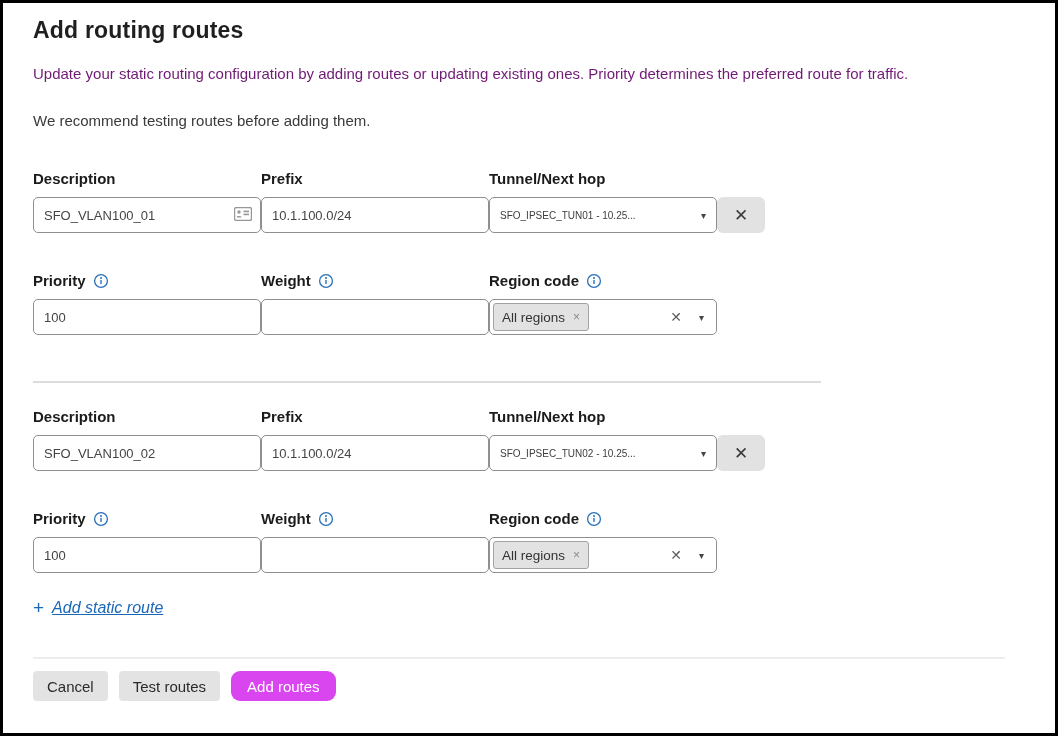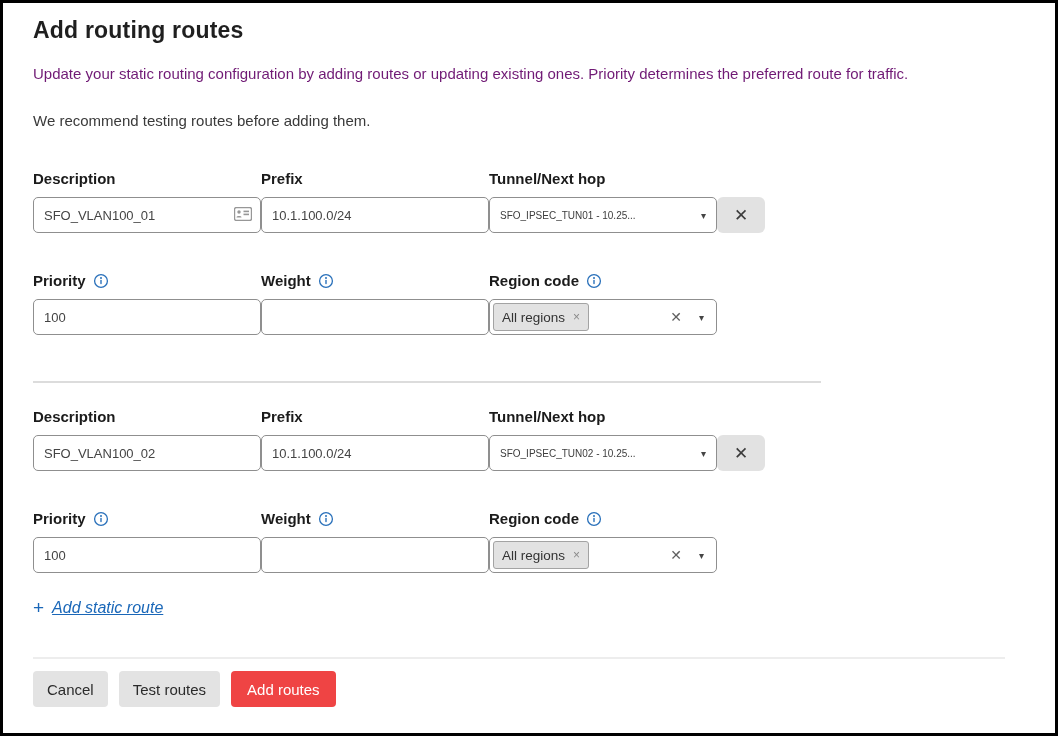--- a/index.html
+++ b/index.html
@@ -47,23 +47,23 @@
   .chip-x { font-size: 12px; color: #8a8a8a; cursor: pointer; }
   .ms-clear { margin-left: auto; font-size: 14px; color: #5f5f5f; cursor: pointer; }
   .ms-caret { margin-left: 17px; font-size: 10px; color: #454545; cursor: pointer; }
   .divider { margin-top: 46px; width: 788px; border-top: 2px solid #dcdcdc; }
   .route-2 { margin-top: 24px; }
   .add-link-row { margin-top: 24px; display: flex; align-items: center; gap: 8px; }
   .plus { color: #1a67b8; font-size: 19px; font-weight: 400; }
   .add-link { color: #1a67b8; font-size: 16px; text-decoration: underline; cursor: pointer; font-style: italic; }
   .footer-divider { margin: 38px 0 0 30px; width: 972px; border-top: 2px solid #ededed; }
   .footer { margin-top: 12px; padding-left: 30px; display: flex; gap: 11px; }
-  .btn { height: 36px; border: none; border-radius: 4px; font-family: "Liberation Sans", sans-serif; font-size: 15px; cursor: pointer; }
+  .btn { height: 30px; border: none; border-radius: 4px; font-family: "Liberation Sans", sans-serif; font-size: 15px; cursor: pointer; }
   .btn-gray { background: #e3e3e3; color: #2b2b2b; padding: 0 14px; }
-  .btn-blue { background: #ef4444; color: #fff; padding: 0 16px; }
+  .btn-blue { background: #d946ef; color: #fff; padding: 0 16px; border-radius: 9px; }
   .info-svg { display: block; }
 </style>
 </head>
 <body>
 
 <div class="frame">
   <div class="content">
     <h1 class="title">Add routing routes</h1>
     <p class="desc">Update your static routing configuration by adding routes or updating existing ones. Priority determines the preferred route for traffic.</p>
     <p class="note">We recommend testing routes before adding them.</p>

